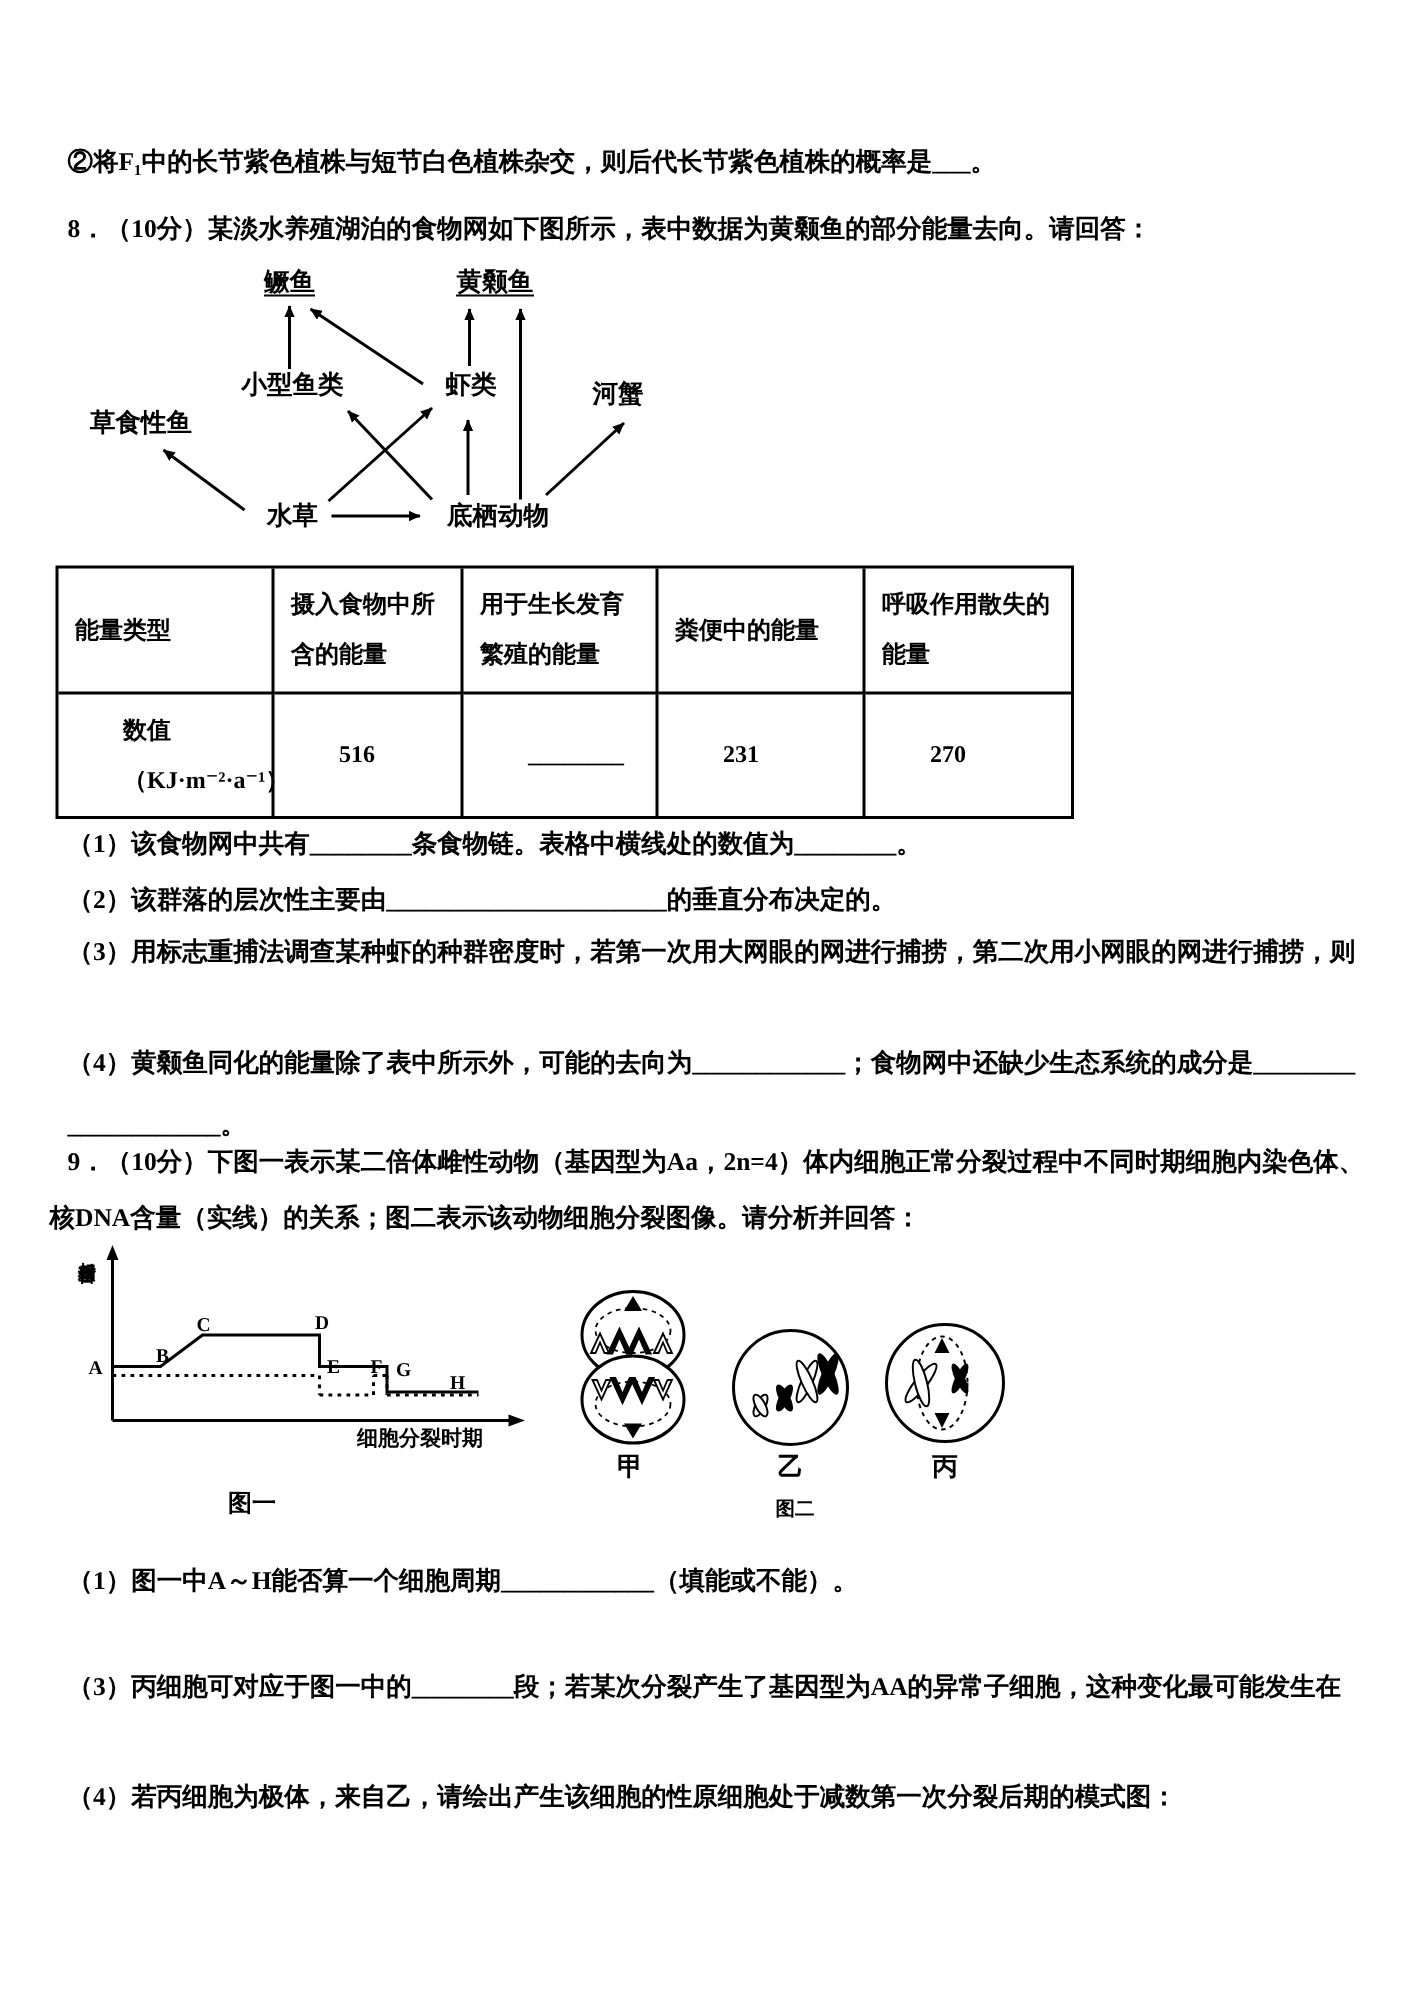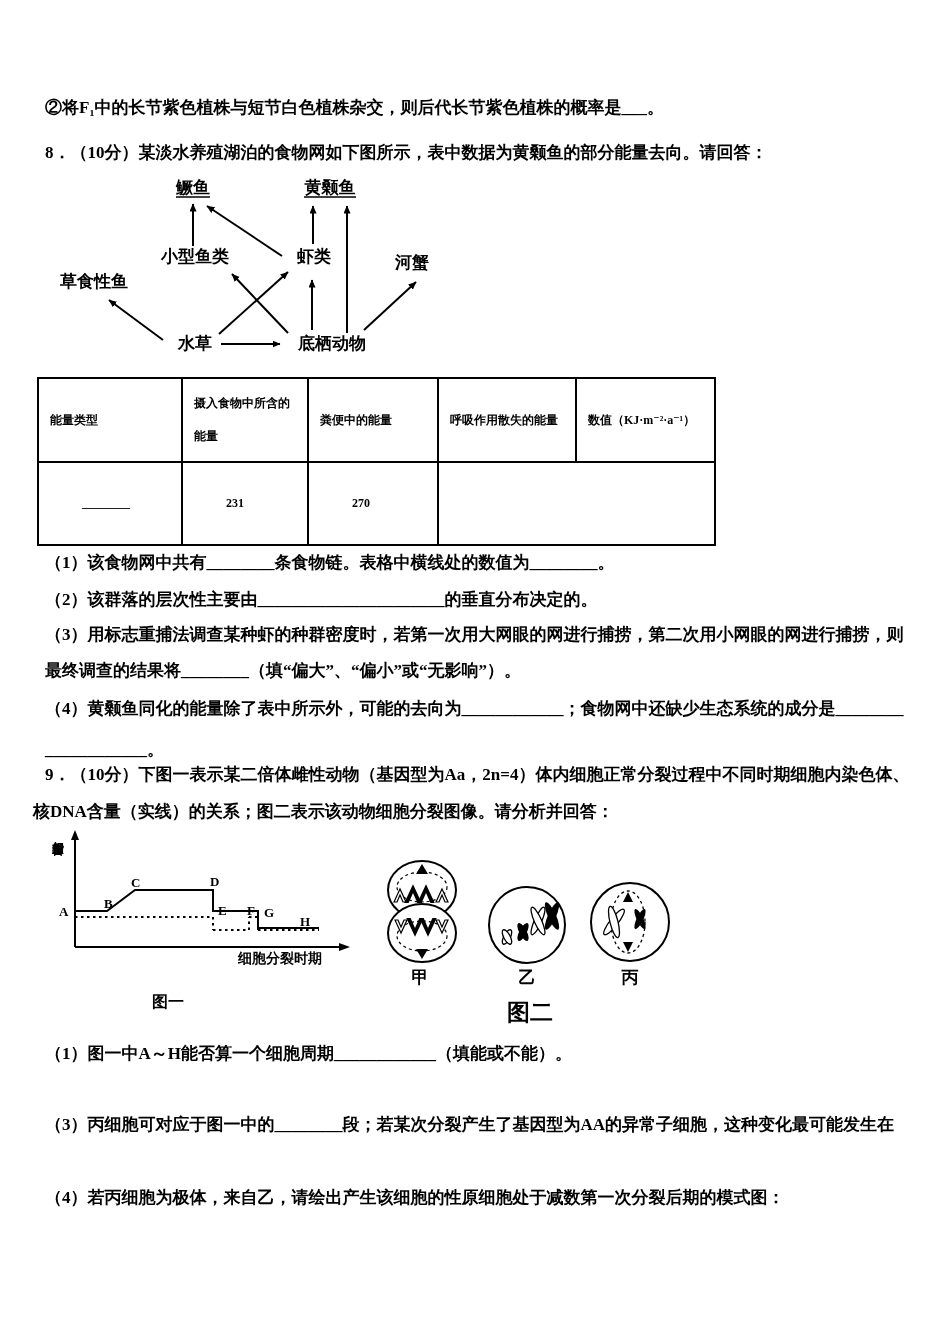--- a/index.html
+++ b/index.html
@@ -17,21 +17,21 @@
     position:absolute; left:37px; top:377px;
     display:grid;
     grid-template-columns:144px 126px 130px 138px 137px;
     grid-template-rows:84px 81px;
     border:2px solid #000;
   }
   .etable .cell {
     border-right:2px solid #000; border-bottom:2px solid #000;
     display:flex; align-items:center;
     padding:2px 6px 2px 11px;
-    font-size:12px; font-weight:700; line-height:33px;
+    font-size:16px; font-weight:700; line-height:33px;
     white-space:normal;
   }
   .etable .cell:nth-child(5n) { border-right:none; }
   .etable .cell:nth-child(n+6) { border-bottom:none;margin-left:32px; }
   .cap {
     position:absolute; font-family:"Liberation Sans","DejaVu Sans",sans-serif;
     font-weight:700; font-size:16px; text-align:center; color:#000;
   }
   .vlabel {
     position:absolute; writing-mode:vertical-rl; text-orientation:upright;
@@ -83,32 +83,33 @@
     </g>
     <g stroke="#000" stroke-width="1.4">
       <line x1="126" y1="29" x2="160" y2="29"></line>
       <line x1="254" y1="29" x2="306" y2="29"></line>
     </g>
   </svg>
 
   <div class="etable">
     <div class="cell">能量类型</div>
     <div class="cell">摄入食物中所含的能量</div>
+    <div class="cell">用于生长发育繁殖的能量</div>
     <div class="cell">粪便中的能量</div>
     <div class="cell">呼吸作用散失的能量</div>
     <div class="cell">数值（KJ·m⁻²·a⁻¹）</div>
+    <div class="cell">516</div>
     <div class="cell">________</div>
     <div class="cell">231</div>
     <div class="cell">270</div>
   </div>
 
   <div class="line" style="left:45px;top:551px">（1）该食物网中共有________条食物链。表格中横线处的数值为________。</div>
   <div class="line" style="left:45px;top:588px">（2）该群落的层次性主要由______________________的垂直分布决定的。</div>
   <div class="line" style="left:45px;top:623px">（3）用标志重捕法调查某种虾的种群密度时，若第一次用大网眼的网进行捕捞，第二次用小网眼的网进行捕捞，则</div>
-  <div class="line" style="left:45px;top:659px">最终调查的结果将________（填“偏大”、“偏小”或“无影响”）。</div>
   <div class="line" style="left:45px;top:697px">（4）黄颡鱼同化的能量除了表中所示外，可能的去向为____________；食物网中还缺少生态系统的成分是________</div>
   <div class="line" style="left:45px;top:738px">____________。</div>
   <div class="line" style="left:45px;top:763px">9．（10分）下图一表示某二倍体雌性动物（基因型为Aa，2n=4）体内细胞正常分裂过程中不同时期细胞内染色体、</div>
   <div class="line" style="left:33px;top:800px">核DNA含量（实线）的关系；图二表示该动物细胞分裂图像。请分析并回答：</div>
 
   <div class="vlabel" style="left:49px;top:831px">相对含量</div>
   <svg style="left:42px;top:826px" width="320" height="150" viewBox="0 0 320 150">
     <g stroke="#000" stroke-width="2" fill="none">
       <line x1="33" y1="8" x2="33" y2="121"></line>
       <line x1="33" y1="121" x2="303" y2="121"></line>
@@ -193,19 +194,19 @@
       </g>
       <g transform="translate(260,66)">
         <ellipse rx="3.2" ry="11" transform="rotate(26)" fill="#000"></ellipse>
         <ellipse rx="3.2" ry="11" transform="rotate(-26)" fill="#000"></ellipse>
       </g>
     </g>
   </svg>
   <div class="cap" style="left:405px;top:966px;width:30px;font-size:17px">甲</div>
   <div class="cap" style="left:512px;top:966px;width:30px;font-size:17px">乙</div>
   <div class="cap" style="left:615px;top:966px;width:30px;font-size:17px">丙</div>
-  <div class="cap" style="left:505px;top:997px;width:50px;font-size:23px">图二</div>
+  <div class="cap" style="left:505px;top:997px;width:50px;font-size:13px">图二</div>
 
   <div class="line" style="left:45px;top:1042px">（1）图一中A～H能否算一个细胞周期____________（填能或不能）。</div>
   <div class="line" style="left:45px;top:1113px">（3）丙细胞可对应于图一中的________段；若某次分裂产生了基因型为AA的异常子细胞，这种变化最可能发生在</div>
   <div class="line" style="left:45px;top:1186px">（4）若丙细胞为极体，来自乙，请绘出产生该细胞的性原细胞处于减数第一次分裂后期的模式图：</div>
 
 </div>
 
 </body></html>

